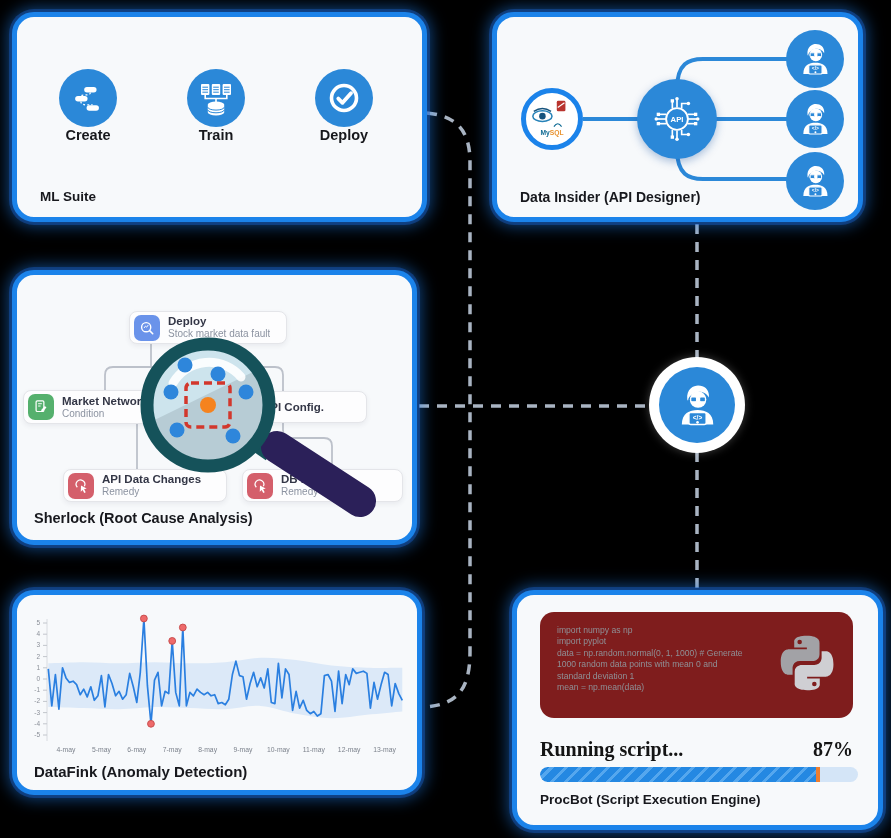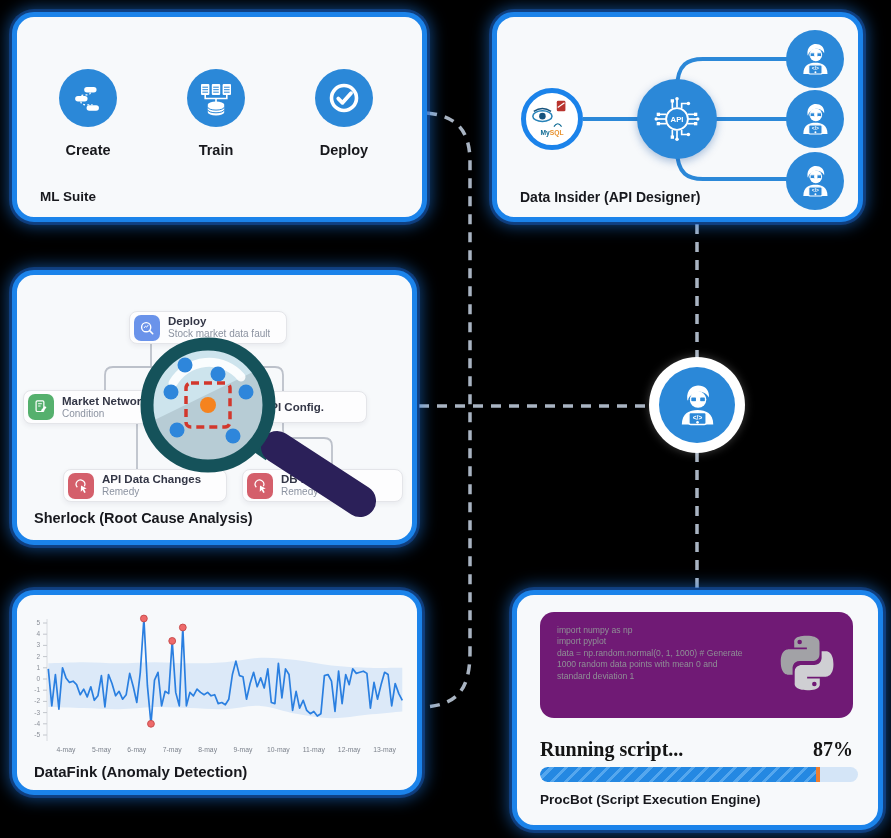--- a/index.html
+++ b/index.html
@@ -7,34 +7,34 @@
          font-family:"Liberation Sans",sans-serif;}
   .overlay{position:absolute;inset:0;pointer-events:none;}
   .panel{position:absolute;box-sizing:border-box;border:5px solid #1b83ea;border-radius:22px;
          background:#f7f9fb;box-shadow:0 0 0 3px rgba(25,90,190,.45),0 0 16px 4px rgba(30,125,235,.55);}
   .panel-inner{position:absolute;inset:0;}
   .panel-label{position:absolute;font-weight:bold;color:#17181d;}
   
   .ml-step{position:absolute;width:84px;text-align:center;}
   .ml-circle{width:58px;height:58px;border-radius:50%;background:#2b88d8;margin:0 auto;
              display:flex;align-items:center;justify-content:center;}
-  .ml-step-label{margin-top:15px;font-weight:bold;font-size:14.5px;color:#17181c;}
+  .ml-step-label{font-weight:bold;font-size:14.5px;color:#17181c;}
   
   .blue-circle{position:absolute;border-radius:50%;background:#2b88d8;display:flex;align-items:center;justify-content:center;}
   .db-circle{position:absolute;width:62px;height:62px;border-radius:50%;background:#fff;
              box-sizing:border-box;border:5px solid #1b83ea;display:flex;align-items:center;justify-content:center;}
   
   .rca-card{position:absolute;background:#fdfdfe;border:1px solid #e4e5e9;border-radius:8px;
             box-shadow:0 2px 5px rgba(60,70,90,.08);display:flex;align-items:center;box-sizing:border-box;padding:3px 8px 3px 4px;}
   .rca-icon{width:26px;height:26px;border-radius:7px;flex:0 0 26px;display:flex;align-items:center;justify-content:center;}
   .rca-txt{margin-left:8px;line-height:1.25;white-space:nowrap;overflow:hidden;}
   .rca-title{font-weight:bold;font-size:11.5px;color:#333646;}
   .rca-sub{font-size:10px;color:#8c93a1;}
   
-  .code-block{position:absolute;left:23px;top:17px;width:313px;height:106px;background:#701a75;border-radius:14px;box-sizing:border-box;padding:13px 12px 10px 17px;}
+  .code-block{position:absolute;left:23px;top:17px;width:313px;height:106px;background:#7f1d1d;border-radius:14px;box-sizing:border-box;padding:13px 12px 10px 17px;}
   .code-line{font-size:8.6px;line-height:1.33;color:#8f9096;white-space:nowrap;}
   .py-logo{position:absolute;right:12px;top:14px;}
   .status-row{position:absolute;left:23px;right:25px;top:143px;display:flex;justify-content:space-between;align-items:baseline;font-family:Liberation Serif, serif;}
   .status-text{font-weight:bold;font-size:20px;color:#141414;}
   .status-pct{font-weight:bold;font-size:20px;color:#141414;}
   .bar{position:absolute;left:23px;top:172px;width:318px;height:15px;border-radius:8px;background:#d4e5f7;overflow:hidden;}
   .bar-fill{height:100%;border-radius:8px 0 0 8px;
     background:repeating-linear-gradient(135deg,#2488e2 0 7px,#55a7ee 7px 10px);}
   .bar-tip{position:absolute;top:0;height:100%;width:4px;background:#ed7d2f;}
   
@@ -375,20 +375,21 @@
 
   <section class="panel" style="left:512px;top:590px;width:371px;height:240px;">
     <div class="panel-inner">
       <div class="code-block">
         <div id="code-lines">
             <div class="code-line">import numpy as np</div>
             <div class="code-line">import pyplot</div>
             <div class="code-line">data = np.random.normal(0, 1, 1000)  # Generate</div>
             <div class="code-line">1000 random data points with mean 0 and</div>
             <div class="code-line">standard deviation 1</div>
+            <div class="code-line">mean = np.mean(data)</div>
           </div>
         <svg class="py-logo" width="68" height="74" viewBox="0 0 100 100">
           <path fill="#a2a2a6" d="M49.5 10c-19.5 0-18.3 8.5-18.3 8.5l.02 8.8h18.6v2.6H23.9s-12.5-1.4-12.5 18.3 10.9 19 10.9 19h6.5v-9.2s-.35-10.9 10.7-10.9h18.5s10.4.17 10.4-10V20.5S70.1 10 49.5 10zM39.2 15.9a3.35 3.35 0 1 1 0 6.7 3.35 3.35 0 0 1 0-6.7z"></path>
           <path fill="#cfcfd3" d="M50.5 90c19.5 0 18.3-8.5 18.3-8.5l-.02-8.8H50.2v-2.6h26.2s12.5 1.4 12.5-18.3-10.9-19-10.9-19h-6.5v9.2s.35 10.9-10.7 10.9H42.3s-10.4-.17-10.4 10v16.9S29.9 90 50.5 90zM60.8 84.1a3.35 3.35 0 1 1 0-6.7 3.35 3.35 0 0 1 0 6.7z"></path>
         </svg>
       </div>
       <div class="status-row">
         <span class="status-text">Running script...</span>
         <span class="status-pct">87%</span>
       </div>

